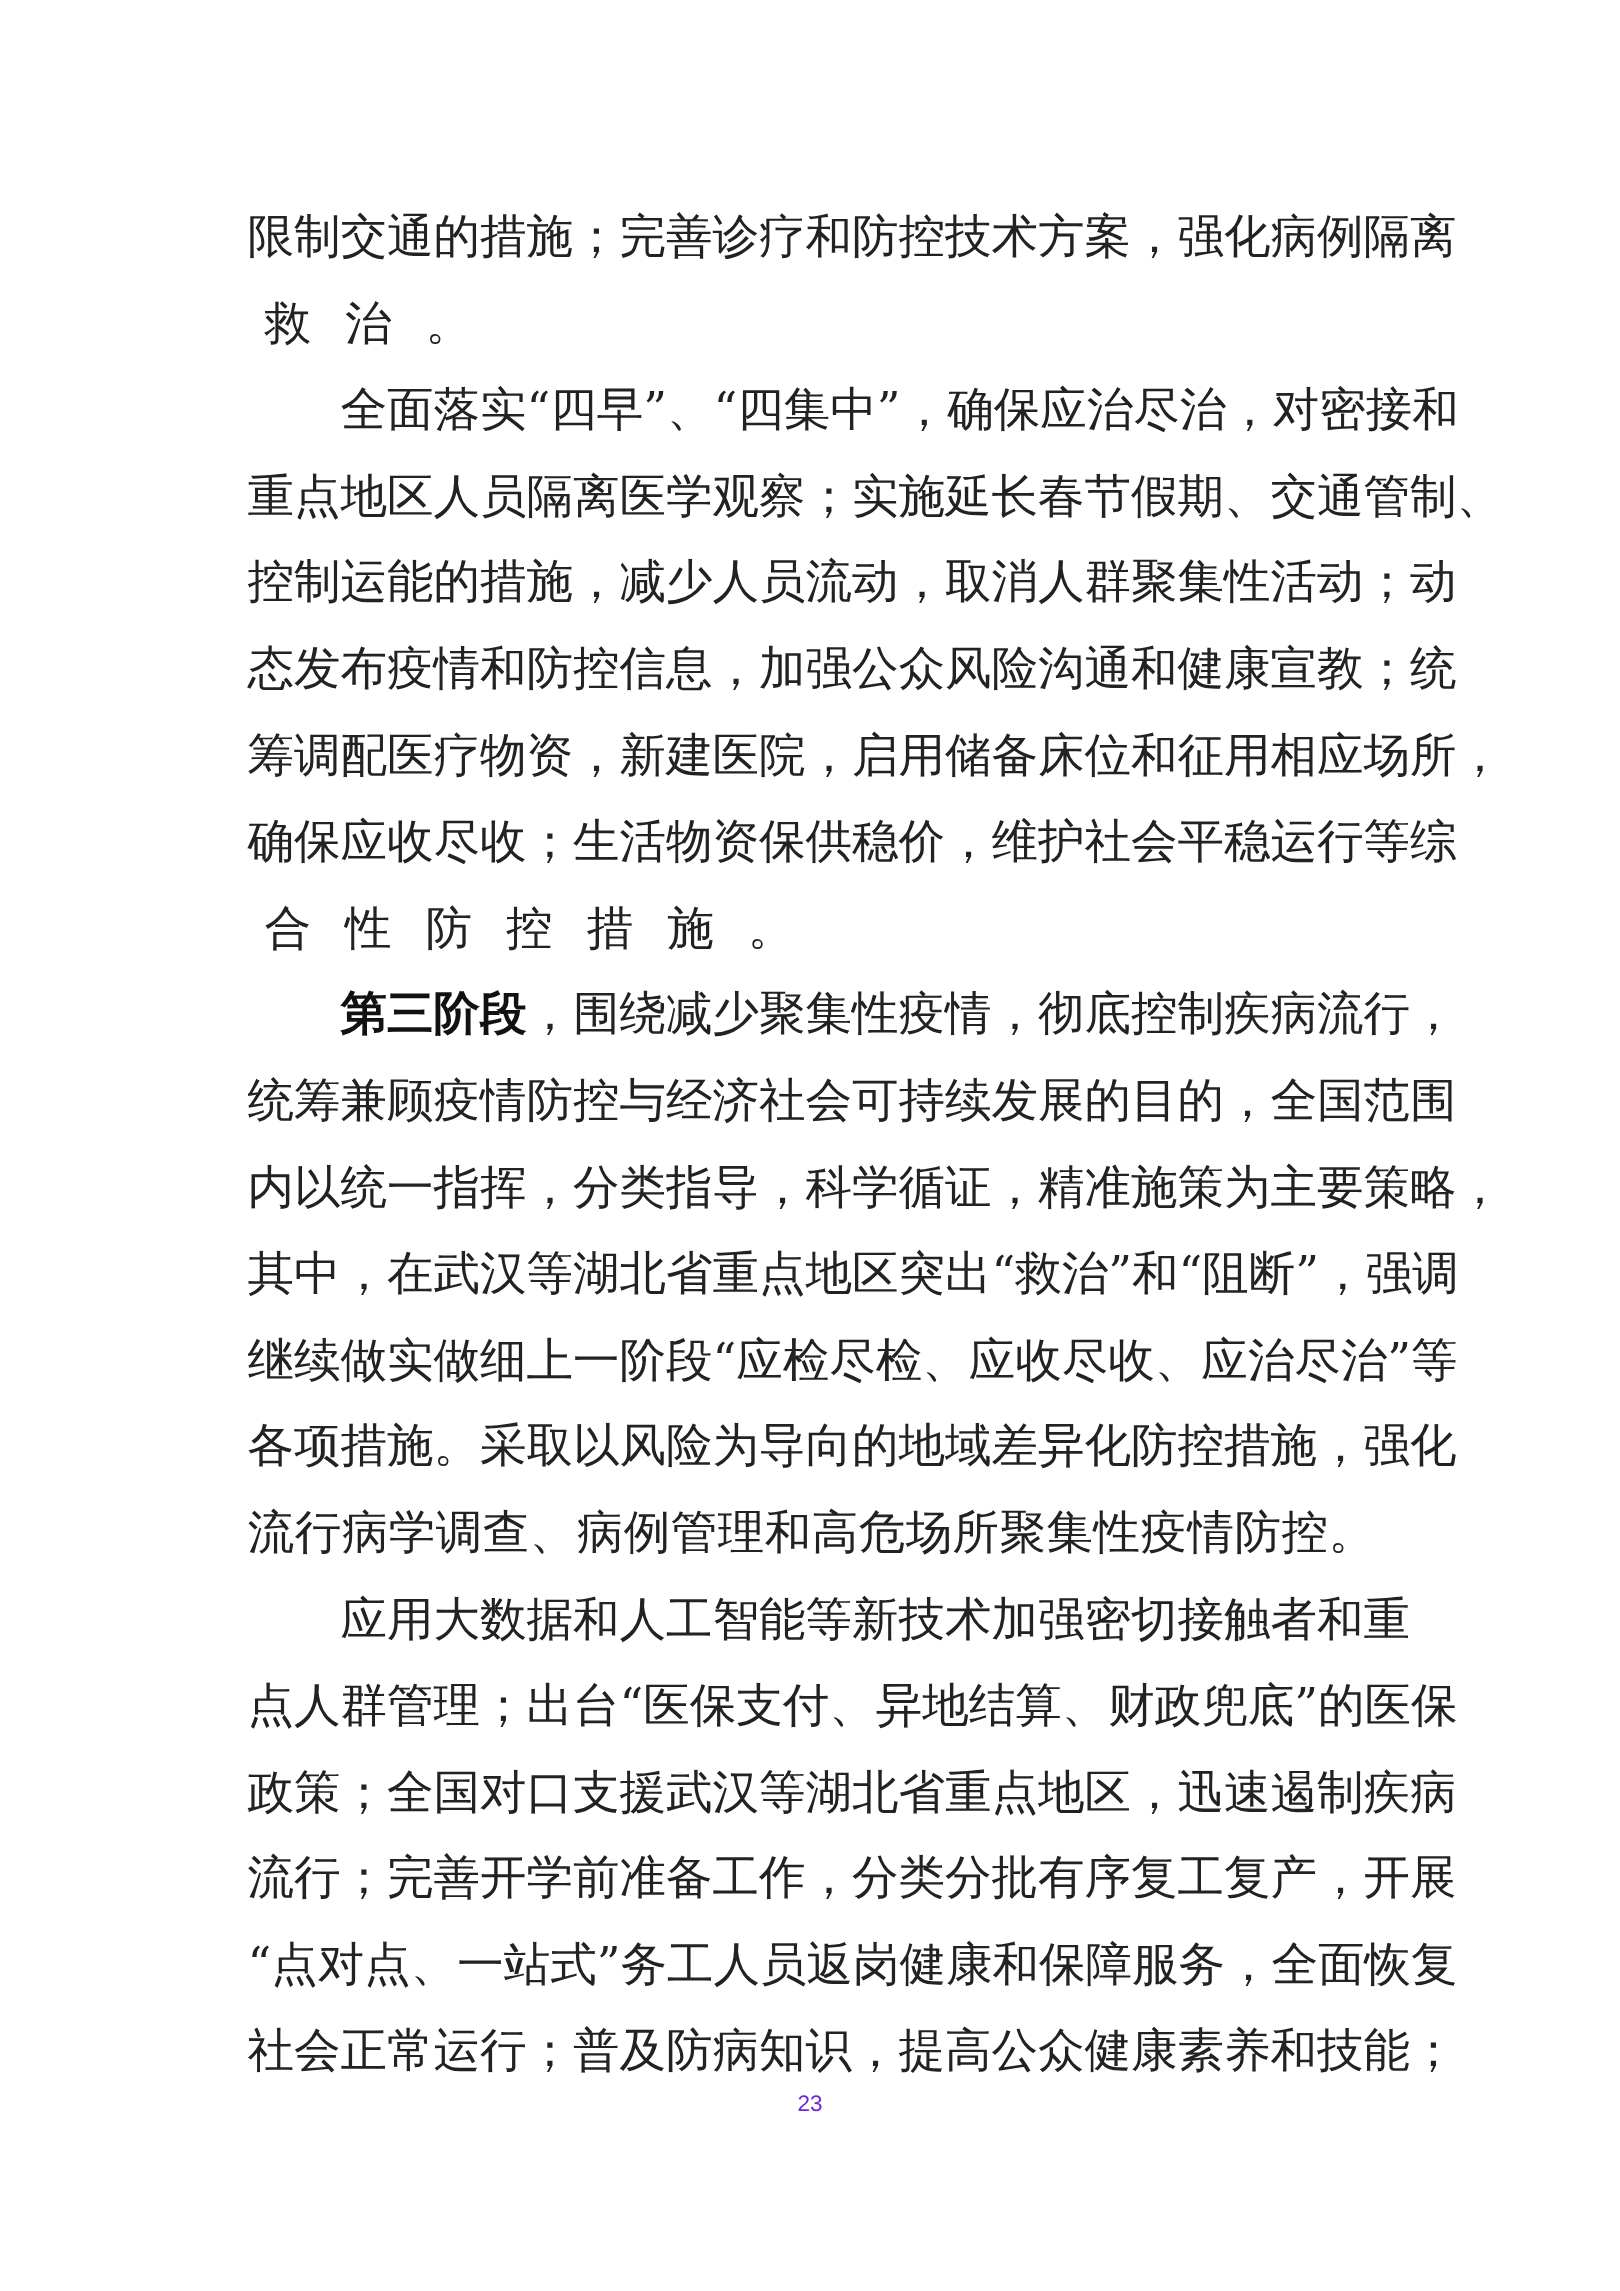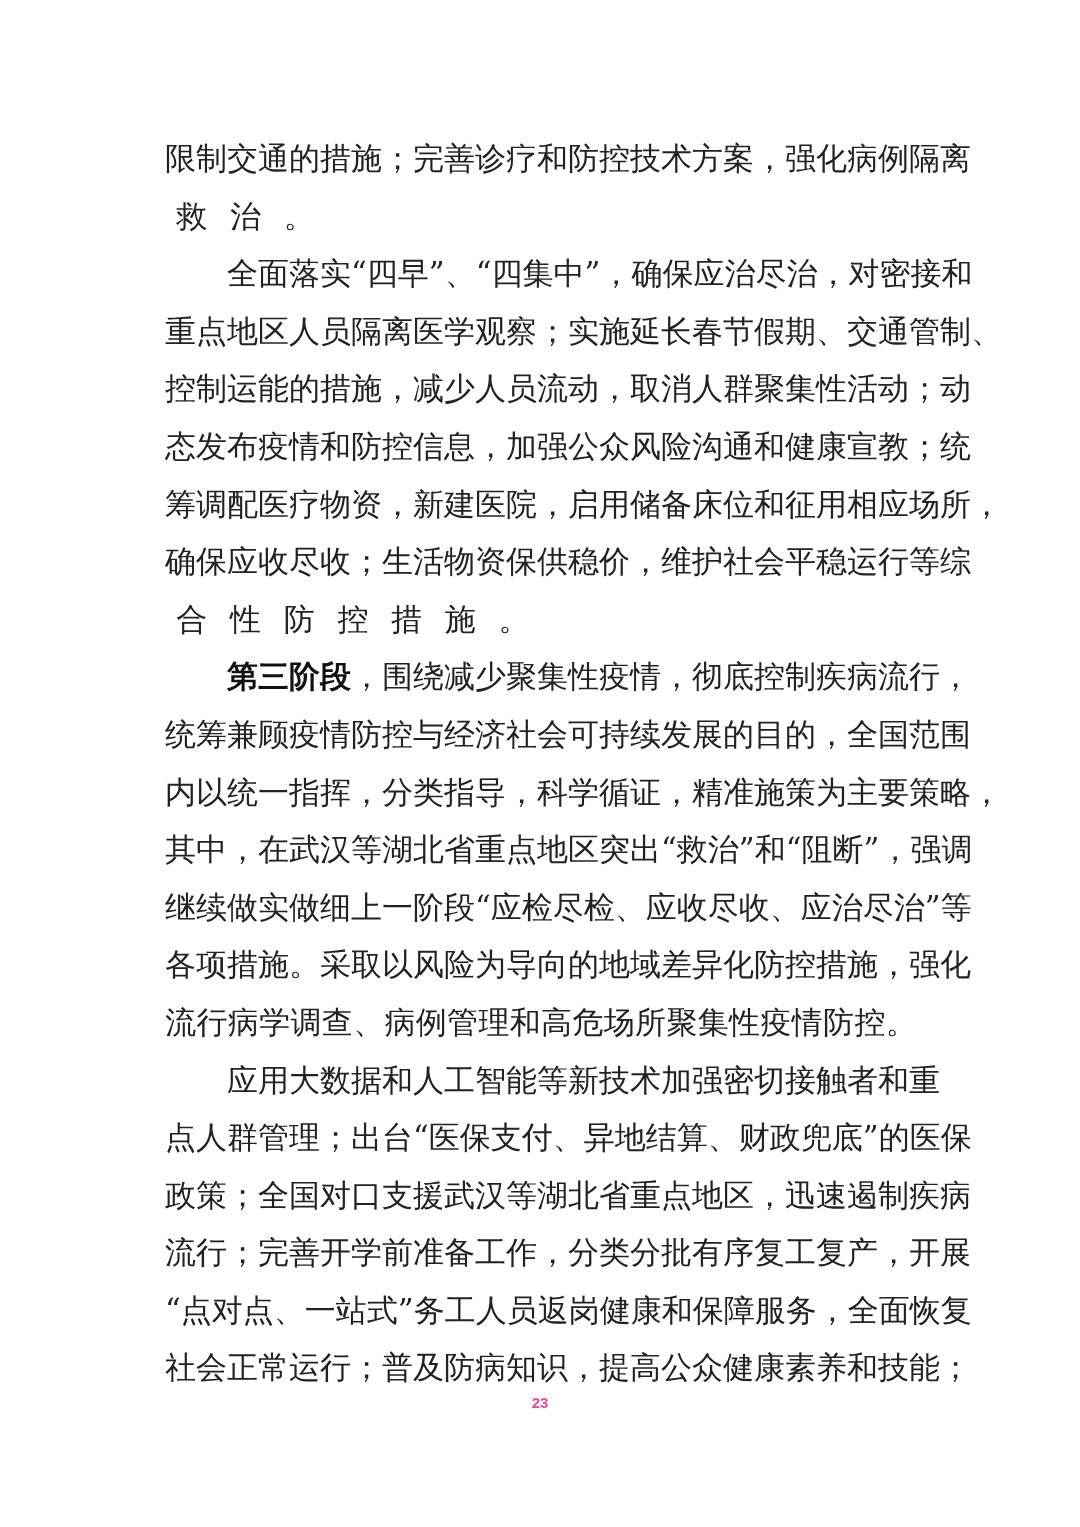--- a/index.html
+++ b/index.html
@@ -55,22 +55,21 @@
       color: #111111;
     }
     .page-number {
       position: absolute;
       left: 0;
       width: 1080px;
       top: 1394px;
       text-align: center;
       font-family: "Liberation Sans", sans-serif;
       font-size: 15px;
-      color: #ec4899;
-      font-weight: bold;
+      color: #6d28d9;
     }
   </style>
 </head>
 <body>
 
 <div class="page">
   <div class="body-text" id="body-text">
       <div class="line">
         <span class="ch">限</span>
         <span class="ch">制</span>

